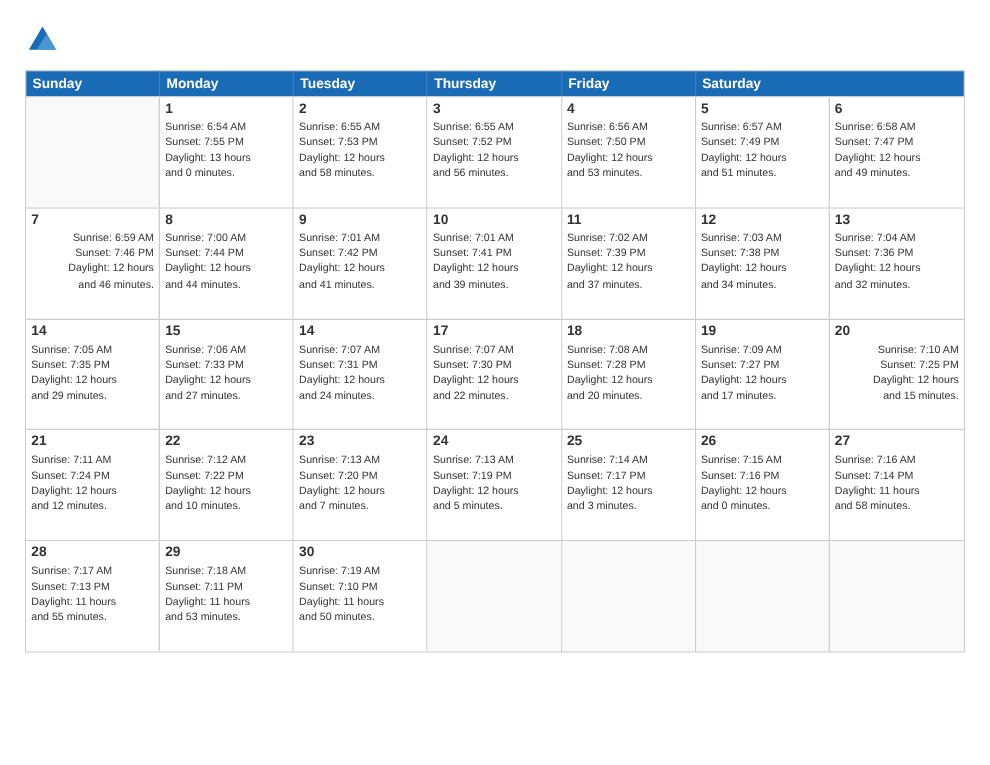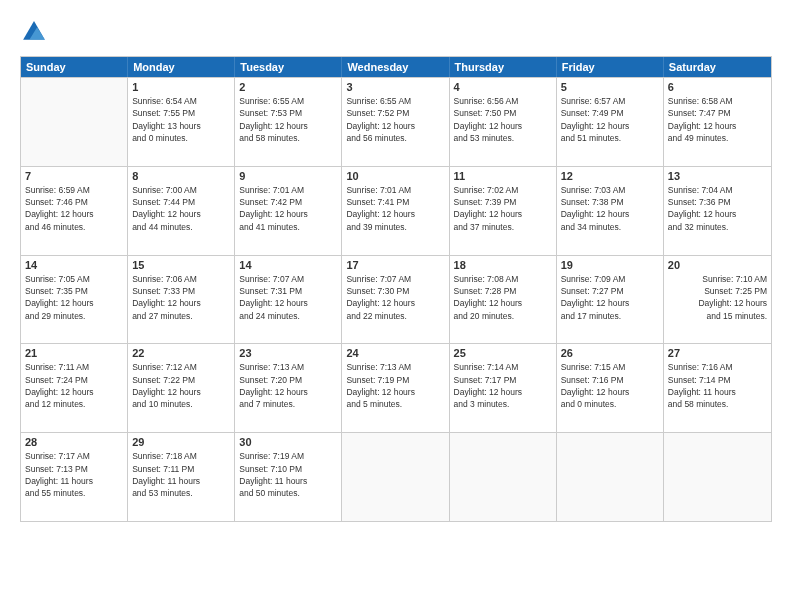--- a/index.html
+++ b/index.html
@@ -126,21 +126,20 @@
       <div class="month-title"></div>
       <div class="subtitle"></div>
     </div>
   </div>
 
   <div class="calendar">
     <div class="cal-header-row">
     <div class="cal-header-cell">Sunday</div>
         <div class="cal-header-cell">Monday</div>
         <div class="cal-header-cell">Tuesday</div>
-        <div class="cal-header-cell">Wednesday</div>
         <div class="cal-header-cell">Thursday</div>
         <div class="cal-header-cell">Friday</div>
         <div class="cal-header-cell">Saturday</div>
       </div>
     <div class="cal-body">
     <div class="cal-row">
           <div class="cal-cell empty"></div>
           <div class="cal-cell">
             <div class="day-num">1</div>
             <div class="day-detail" style="white-space: pre-line;">Sunrise: 6:54 AM
@@ -180,21 +179,21 @@
             <div class="day-num">6</div>
             <div class="day-detail" style="white-space: pre-line;">Sunrise: 6:58 AM
 Sunset: 7:47 PM
 Daylight: 12 hours
 and 49 minutes.</div>
           </div>
         </div>
         <div class="cal-row">
           <div class="cal-cell">
             <div class="day-num">7</div>
-            <div class="day-detail" style="white-space: pre-line;">Sunrise: 6:59 AM
+            <div class="day-detail" style="white-space: pre-line; text-align: right;">Sunrise: 6:59 AM
 Sunset: 7:46 PM
 Daylight: 12 hours
 and 46 minutes.</div>
           </div>
           <div class="cal-cell">
             <div class="day-num">8</div>
             <div class="day-detail" style="white-space: pre-line;">Sunrise: 7:00 AM
 Sunset: 7:44 PM
 Daylight: 12 hours
 and 44 minutes.</div>

